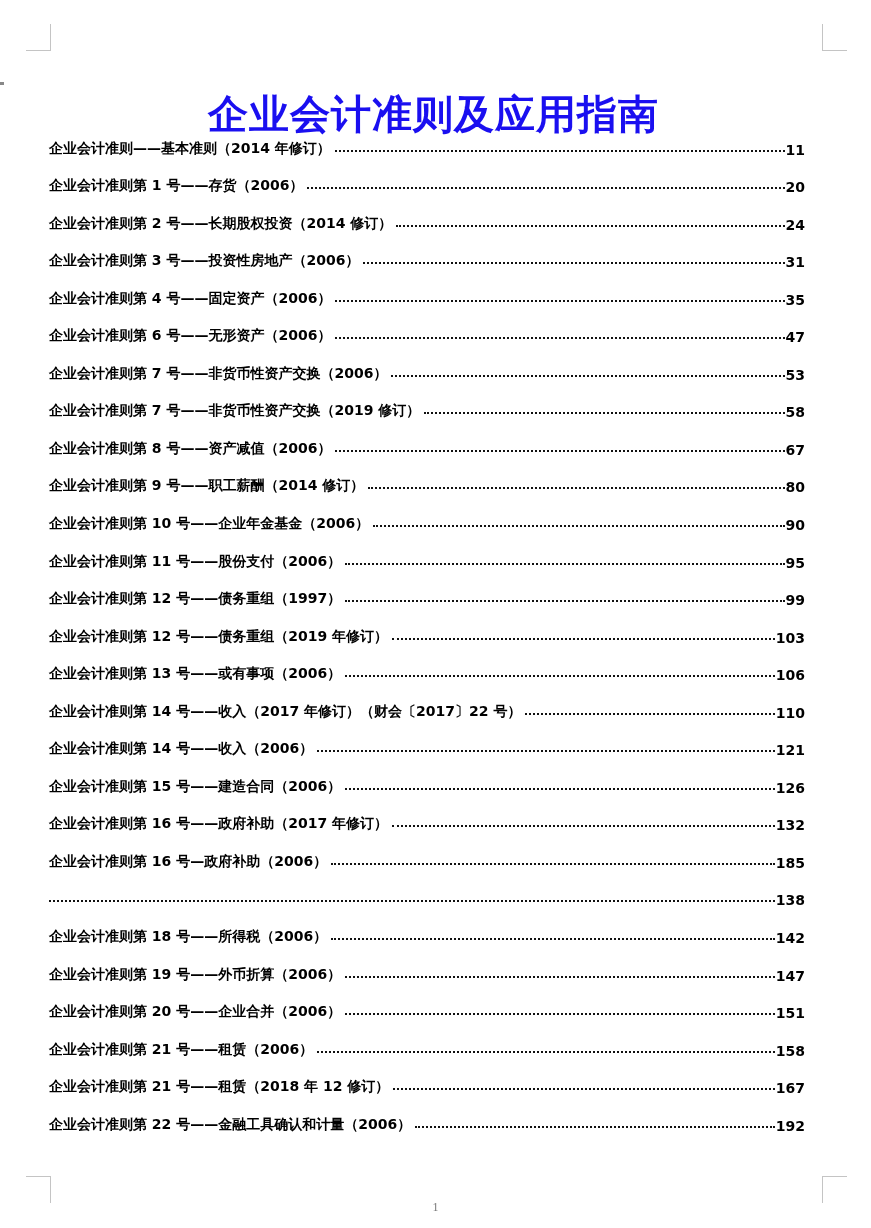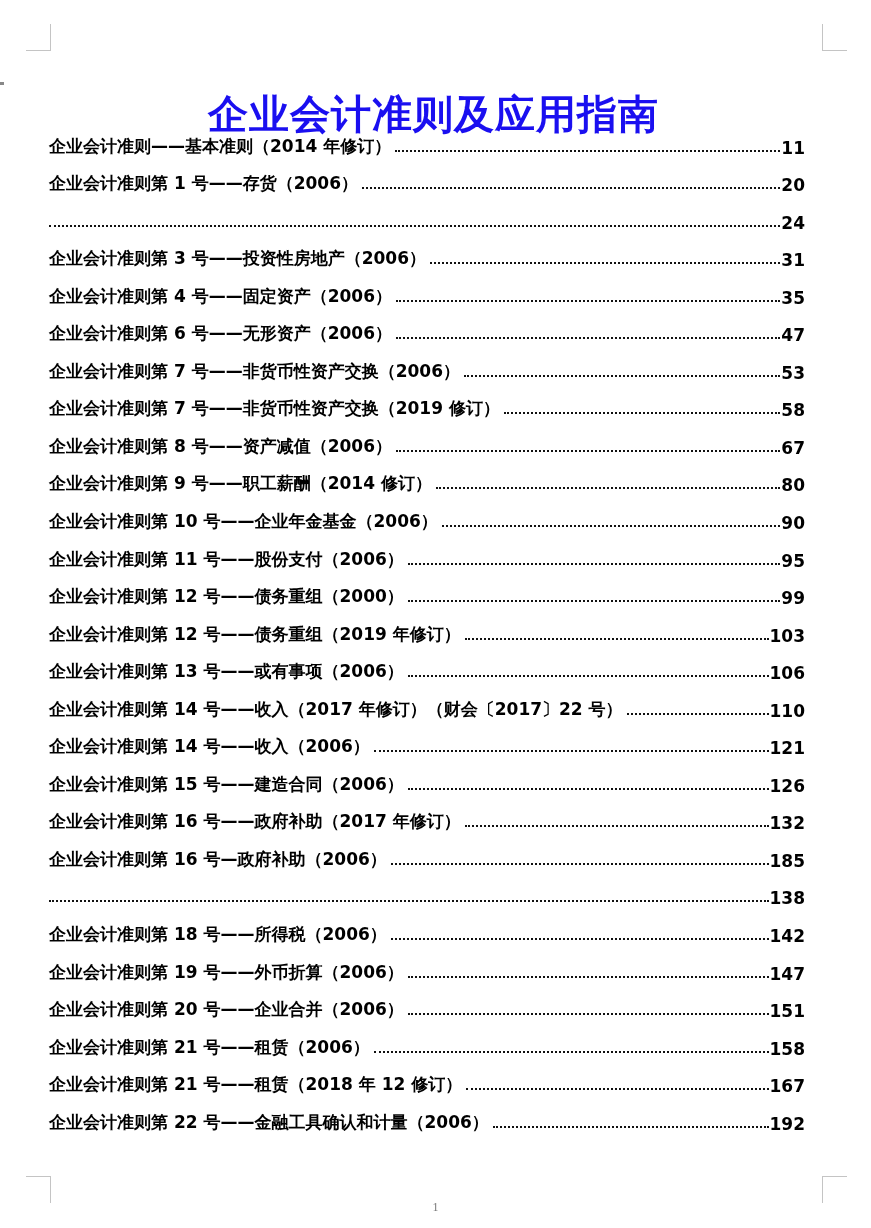--- a/index.html
+++ b/index.html
@@ -7,21 +7,21 @@
            font-family: "DejaVu Sans", "Liberation Sans", sans-serif; color: #000; }
     .crop { position: absolute; border-color: #c4c4c4; border-style: solid; border-width: 0; width: 24px; height: 26px; }
     .crop.tl { left: 26px; top: 24px; border-right-width: 1px; border-bottom-width: 1px; }
     .crop.tr { left: 822px; top: 24px; border-left-width: 1px; border-bottom-width: 1px; }
     .crop.bl { left: 26px; top: 1176px; border-right-width: 1px; border-top-width: 1px; }
     .crop.br { left: 822px; top: 1176px; border-left-width: 1px; border-top-width: 1px; }
     .edge-mark { position: absolute; left: 0; top: 82px; width: 4px; height: 3px; background: #888; }
     .title { position: absolute; left: 0; right: 4px; top: 62px; text-align: center;
              font-size: 40px; font-weight: bold; color: #1a0ff0; letter-spacing: 1px; line-height: 50px; }
     .toc { position: absolute; left: 49px; width: 756px; top: 120px; margin: 0; padding: 0; list-style: none; }
-    .toc li { display: flex; align-items: flex-end; height: 37.55px; font-size: 17px; font-weight: bold; white-space: nowrap; }
+    .toc li { display: flex; align-items: flex-end; height: 37.55px; font-size: 14px; font-weight: bold; white-space: nowrap; }
     .toc .t { flex: 0 0 auto; padding-right: 4px; }
     .toc .dots { flex: 1 1 auto; border-bottom: 2.2px dotted #111; margin-bottom: 6px; min-width: 10px; }
     .toc .p { flex: 0 0 auto; padding-left: 1px; text-align: left; }
     .page-num { position: absolute; left: 0; right: 0; top: 1200px; text-align: center;
                 font-family: "Liberation Serif", serif; font-size: 12px; color: #777; }
   </style>
 </head>
 <body>
 
 <div class="crop tl"></div>
@@ -37,20 +37,21 @@
       <span class="t">企业会计准则——基本准则（2014 年修订）</span>
       <span class="dots"></span>
       <span class="p">11</span>
     </li>
   <li>
       <span class="t">企业会计准则第 1 号——存货（2006）</span>
       <span class="dots"></span>
       <span class="p">20</span>
     </li>
   <li>
+      <span class="t">企业会计准则第 2 号——长期股权投资（2014 修订）</span>
       <span class="dots"></span>
       <span class="p">24</span>
     </li>
   <li>
       <span class="t">企业会计准则第 3 号——投资性房地产（2006）</span>
       <span class="dots"></span>
       <span class="p">31</span>
     </li>
   <li>
       <span class="t">企业会计准则第 4 号——固定资产（2006）</span>
@@ -86,21 +87,21 @@
       <span class="t">企业会计准则第 10 号——企业年金基金（2006）</span>
       <span class="dots"></span>
       <span class="p">90</span>
     </li>
   <li>
       <span class="t">企业会计准则第 11 号——股份支付（2006）</span>
       <span class="dots"></span>
       <span class="p">95</span>
     </li>
   <li>
-      <span class="t">企业会计准则第 12 号——债务重组（2000）</span>
+      <span class="t">企业会计准则第 12 号——债务重组（1997）</span>
       <span class="dots"></span>
       <span class="p">99</span>
     </li>
   <li>
       <span class="t">企业会计准则第  12  号——债务重组（2019 年修订）</span>
       <span class="dots"></span>
       <span class="p">103</span>
     </li>
   <li>
       <span class="t">企业会计准则第 13 号——或有事项（2006）</span>

